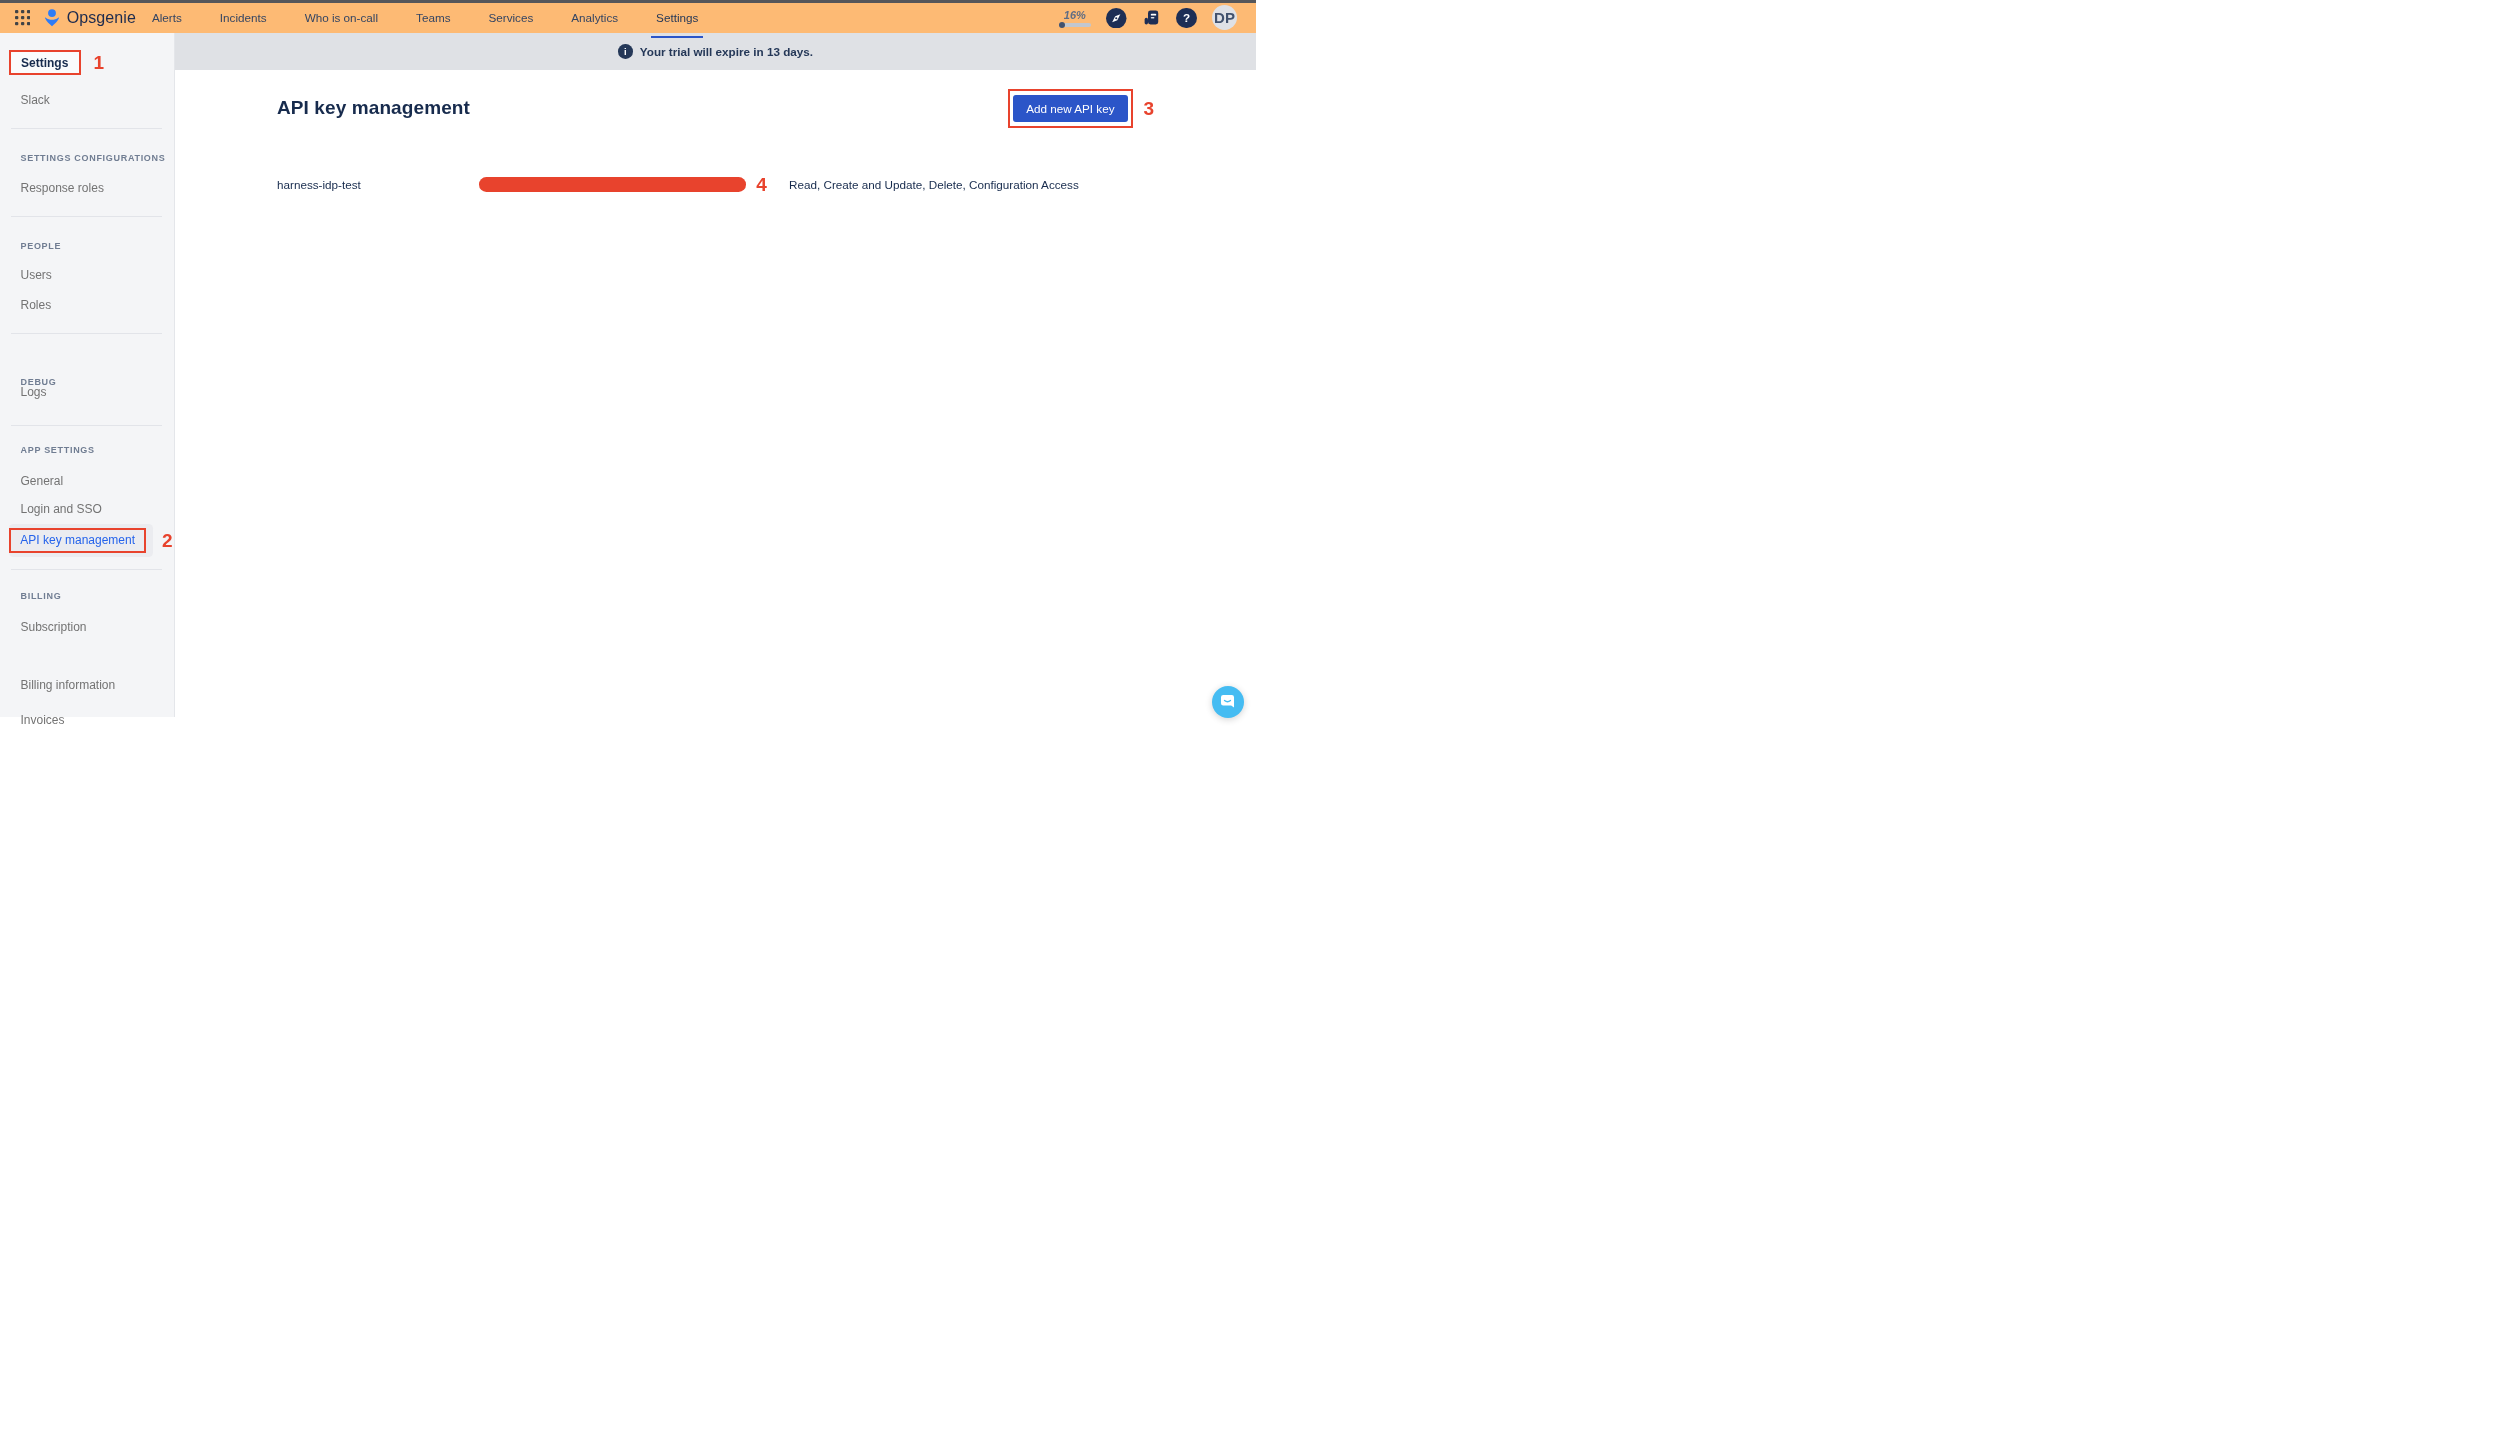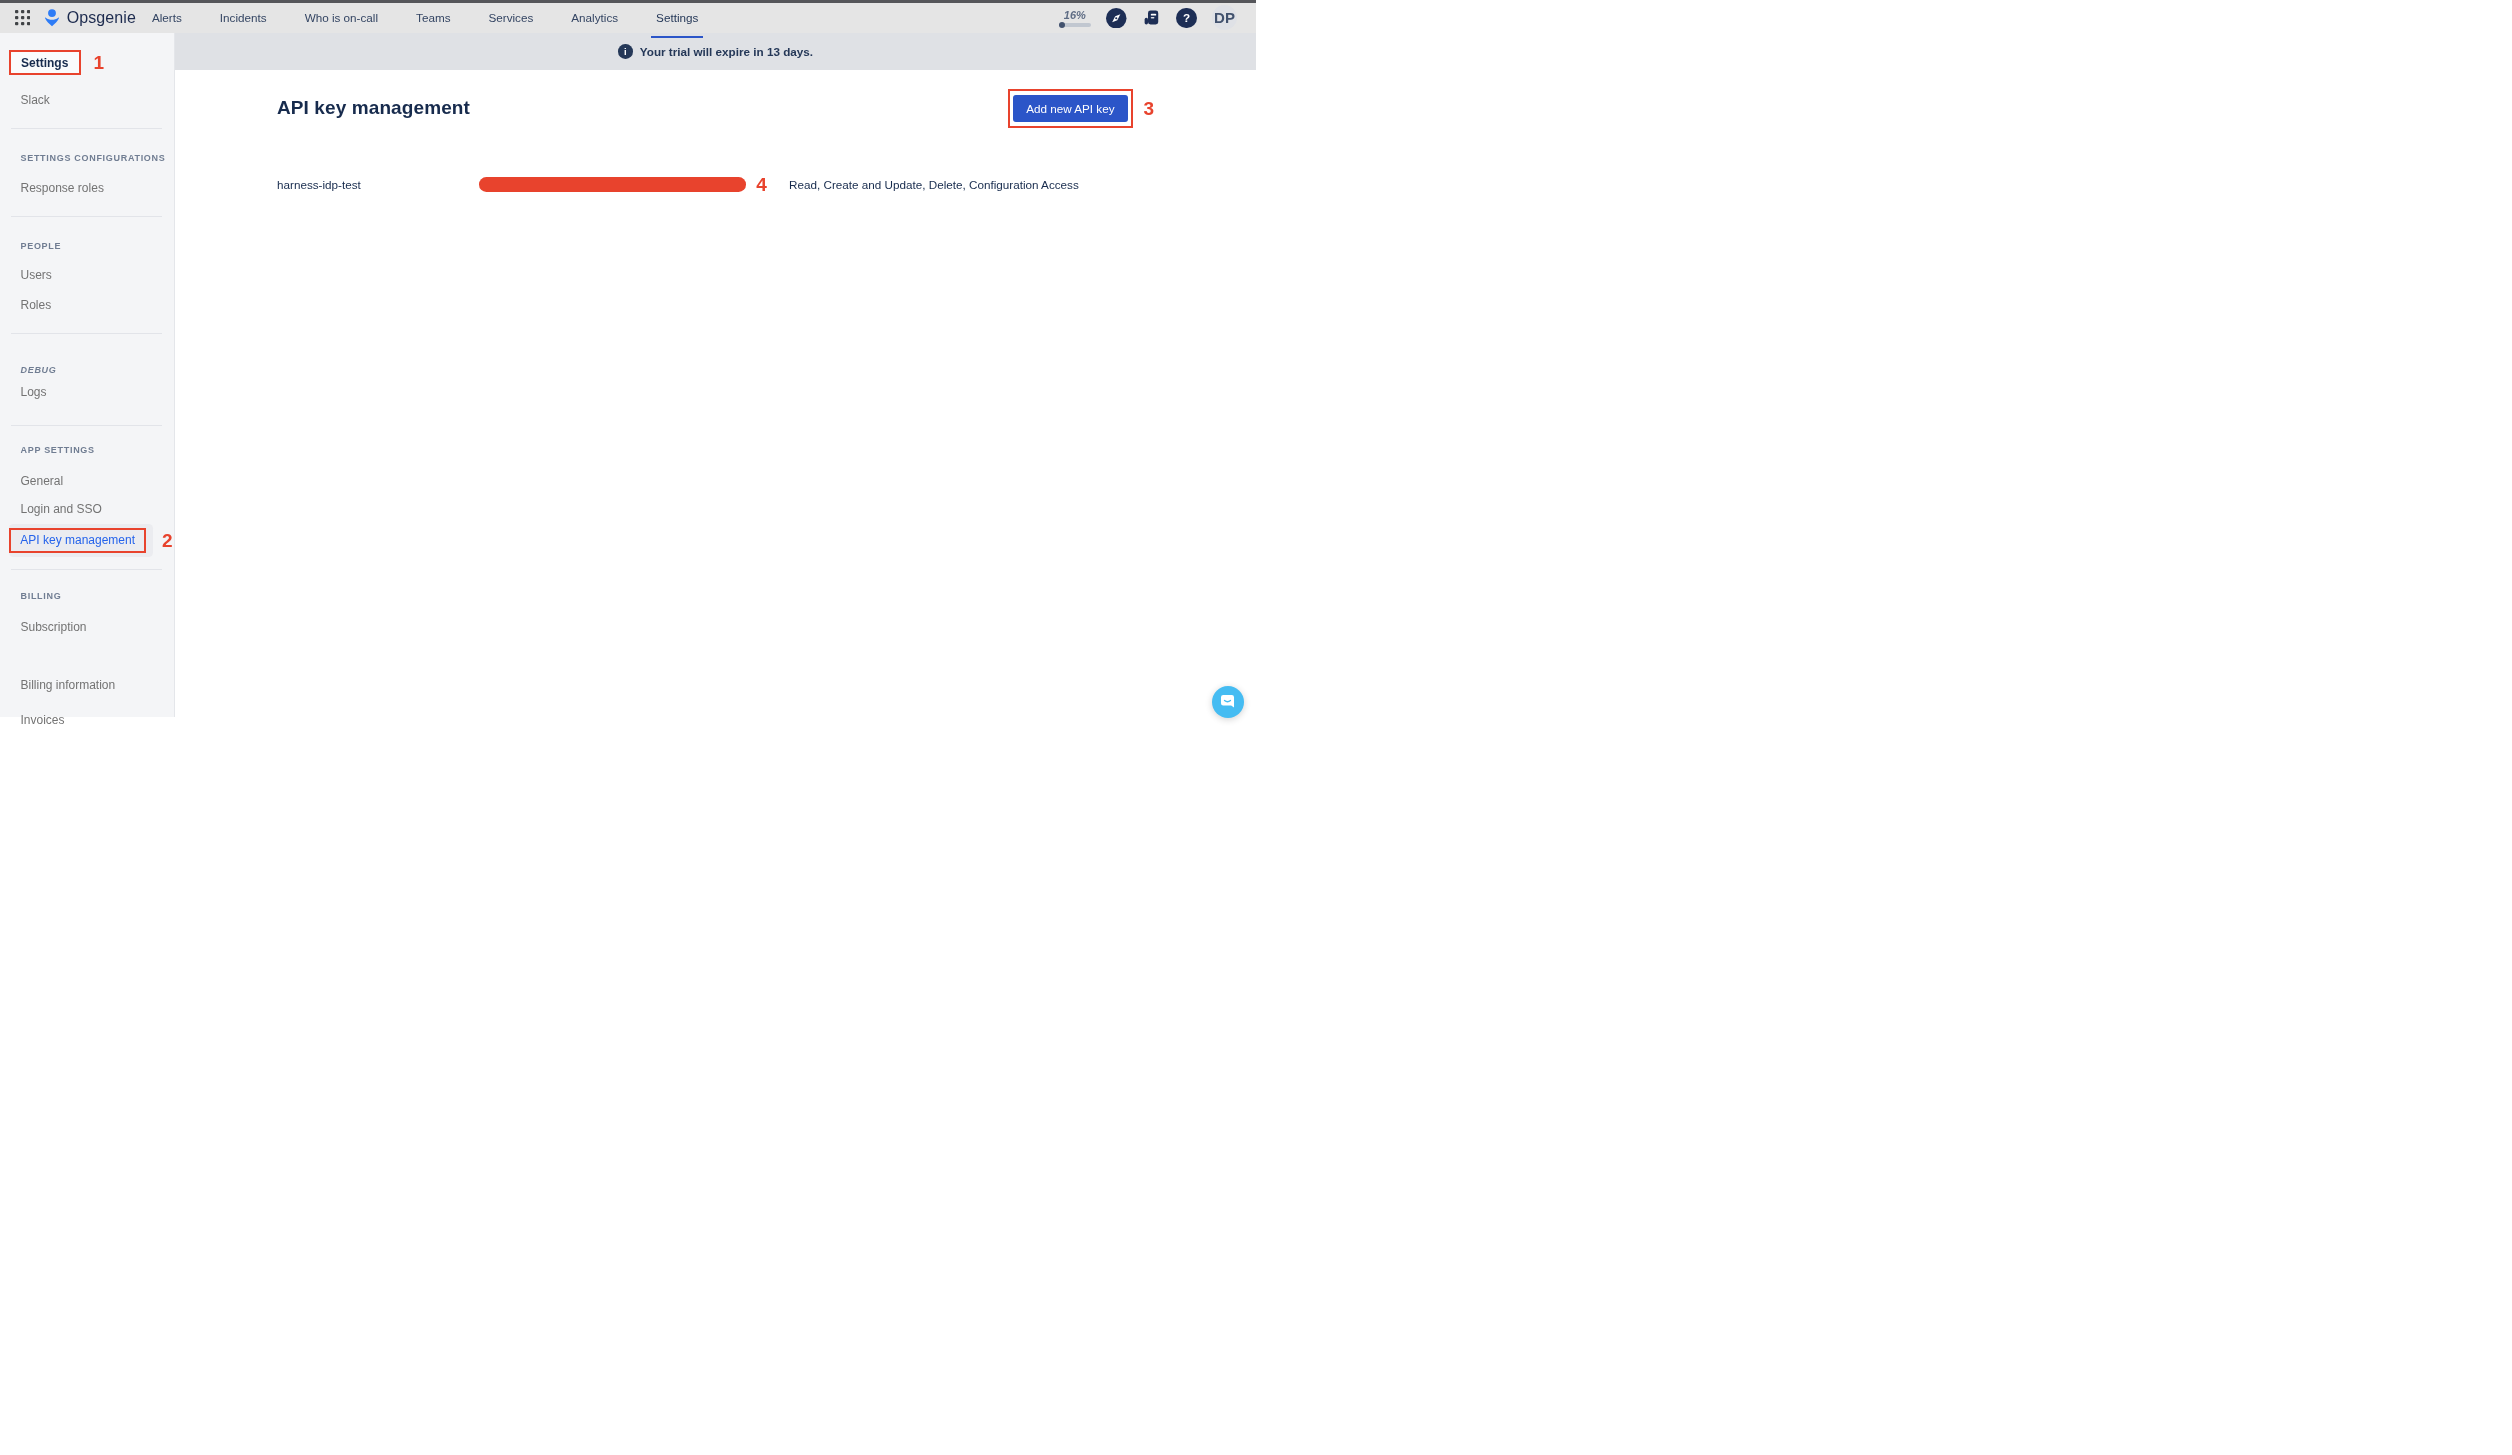--- a/index.html
+++ b/index.html
@@ -8,21 +8,21 @@
     width: 1256px; height: 728px;
     background: #fff; overflow: hidden; position: relative;
     font-family: "Liberation Sans", "DejaVu Sans", sans-serif;
     -webkit-font-smoothing: antialiased;
   }
   
   .top-strip { height: 2.9px; background: #55565A; }
 
   
   .app-header {
-    height: 30px; background: #e5e5e5; display: flex; align-items: center;
+    height: 30px; background: #fdba74; display: flex; align-items: center;
     padding: 0 19px 0 14.6px; position: relative; z-index: 5;
   }
   .grid-icon { width: 15.3px; height: 15.3px; margin-right: 11.7px; cursor: pointer; flex: none; }
   .logo { display: flex; align-items: center; gap: 5.1px; cursor: pointer; }
   .logo-text { font-size: 16px; font-weight: 500; color: #1D2B4E; letter-spacing: 0.1px; }
   .nav { display: flex; align-items: flex-start; gap: 38px; margin-left: 16px; height: 41px; }
   .nav-item {
     font-size: 11.7px; color: #344563; height: 41px; display: flex; align-items: center;
     position: relative; cursor: pointer; white-space: nowrap;
   }
@@ -214,21 +214,21 @@
     <div class="side-item" style="top:148px;">Response roles</div>
 
     <div class="side-div" style="top:183px;"></div>
 
     <div class="side-section" style="top:208px;">PEOPLE</div>
     <div class="side-item" style="top:235px;">Users</div>
     <div class="side-item" style="top:265px;">Roles</div>
 
     <div class="side-div" style="top:300px;"></div>
 
-    <div class="side-section" style="top:332px;font-style:italic;">DEBUG</div>
+    <div class="side-section" style="top:344px;">DEBUG</div>
     <div class="side-item" style="top:352px;">Logs</div>
 
     <div class="side-div" style="top:392px;"></div>
 
     <div class="side-section" style="top:412px;">APP SETTINGS</div>
     <div class="side-item" style="top:441px;">General</div>
     <div class="side-item" style="top:469px;">Login and SSO</div>
 
     <div class="selected-wrap">
       <div class="selected-pill">

